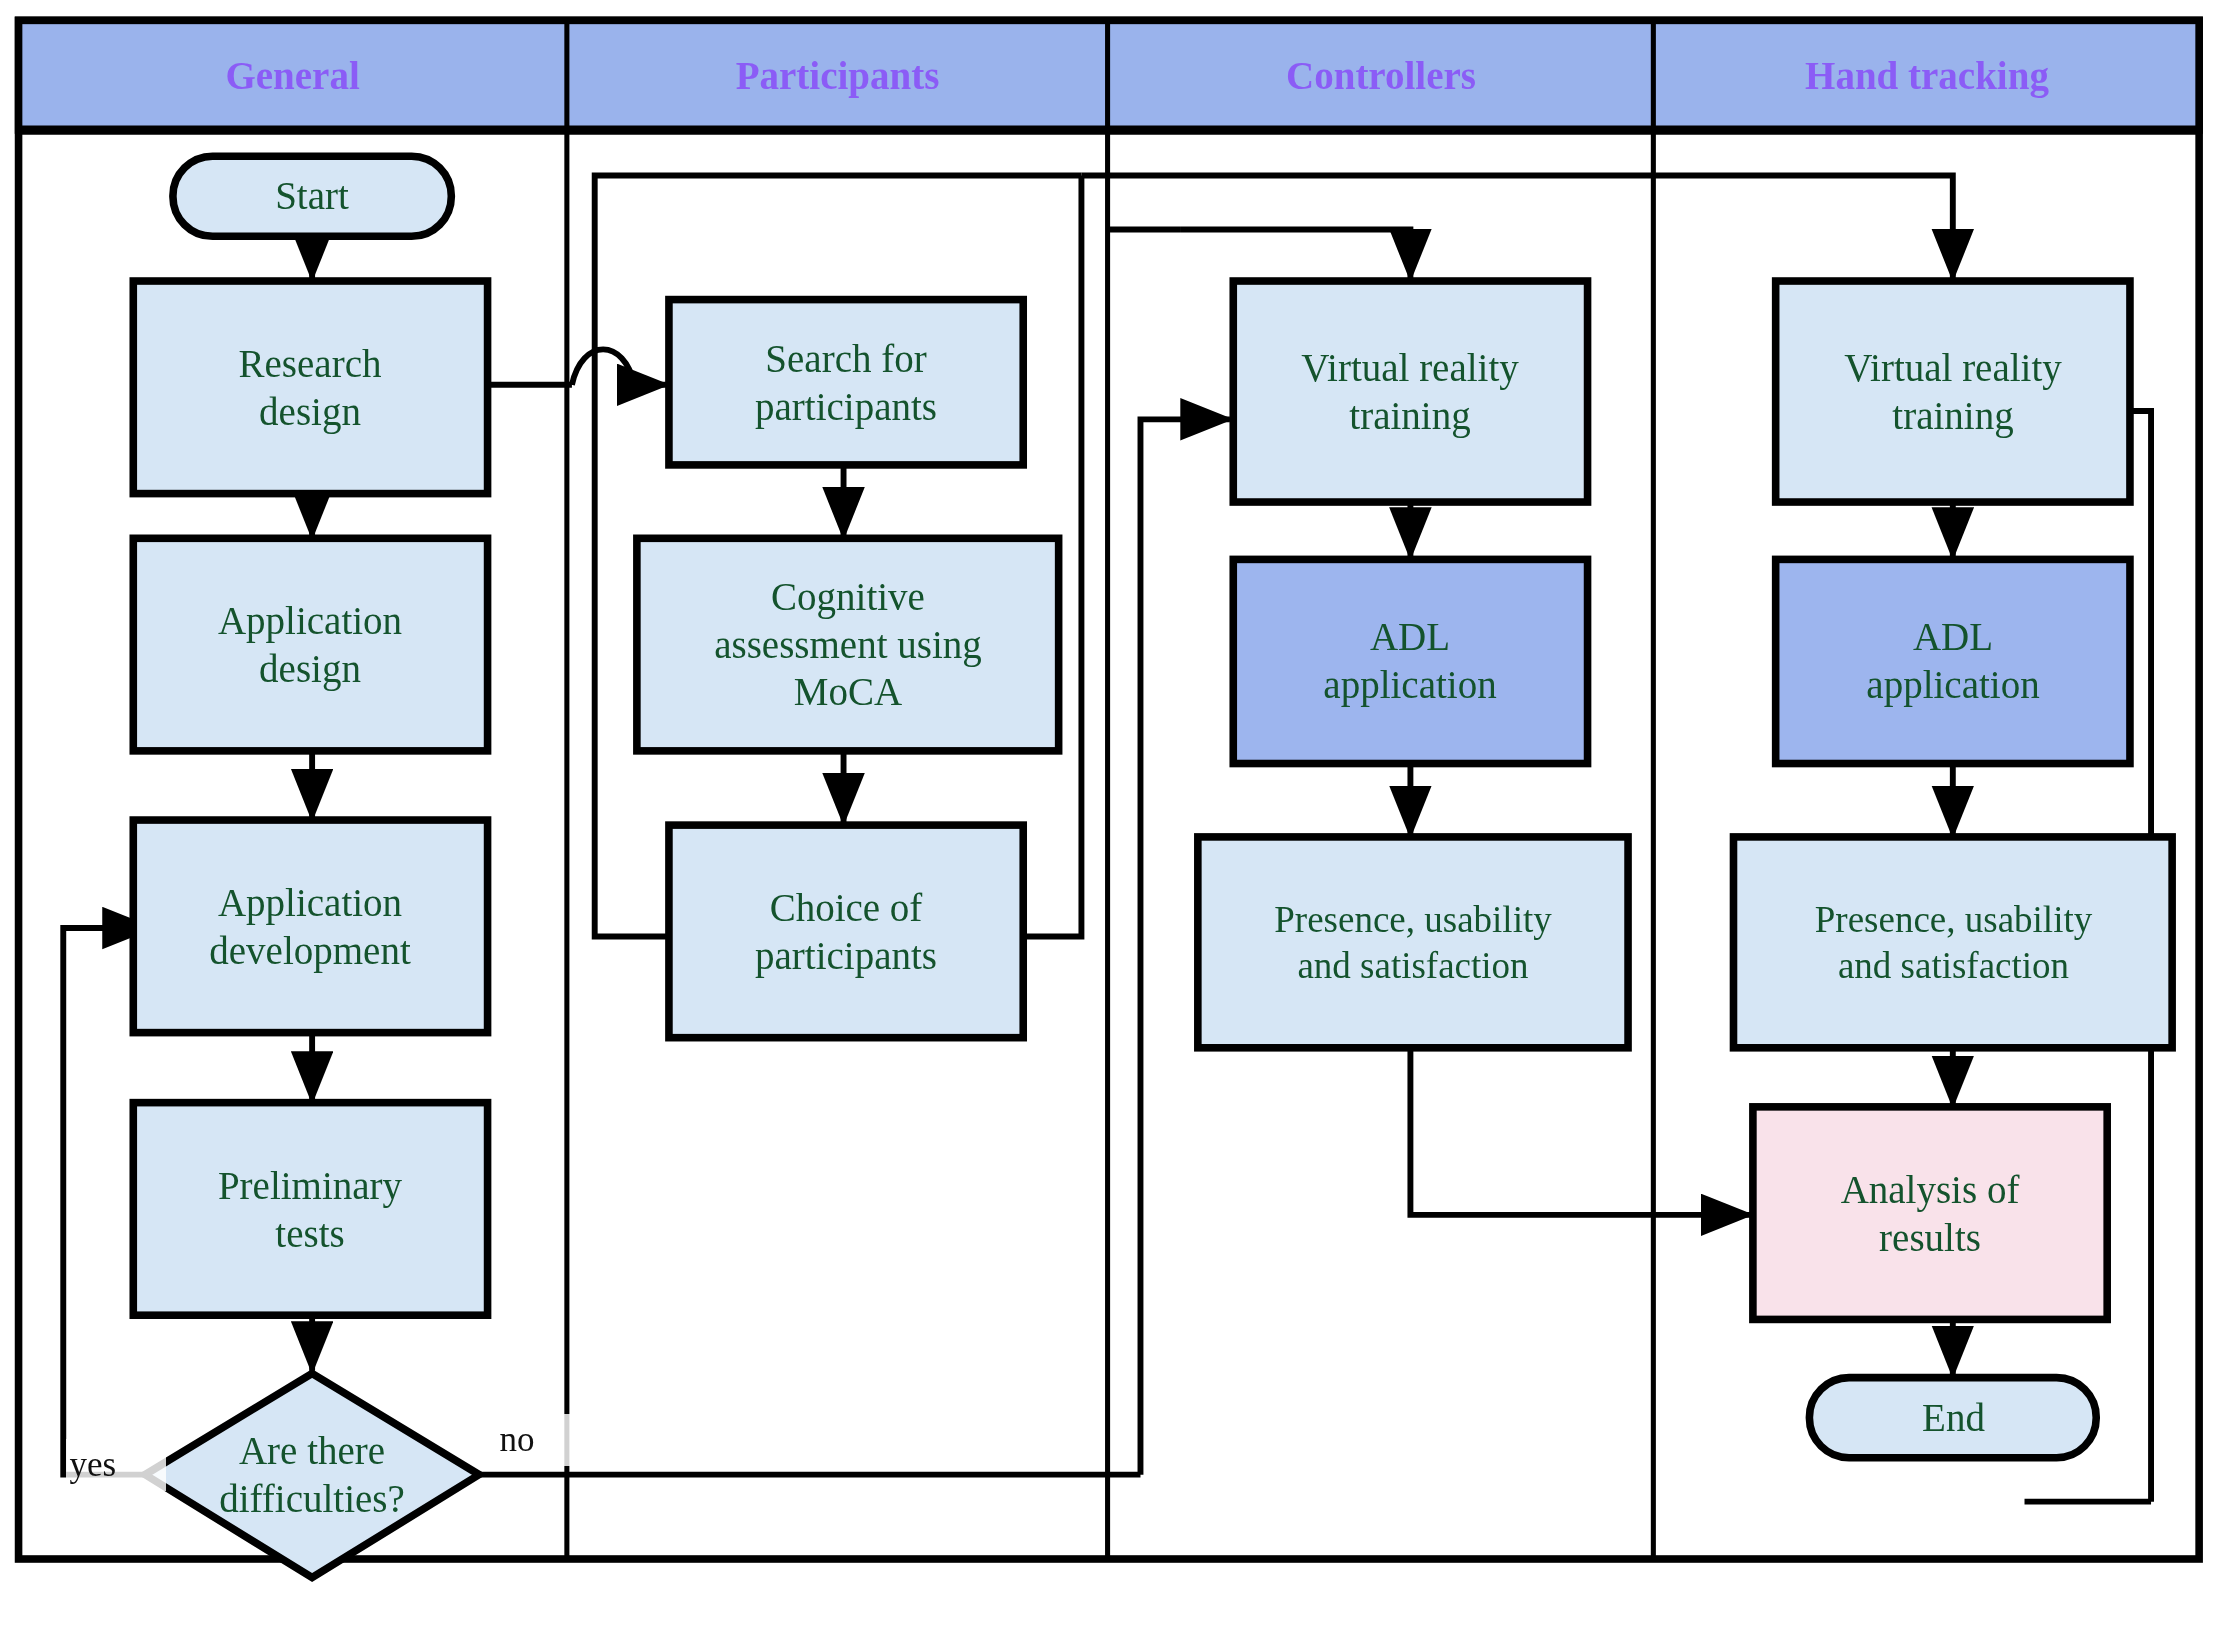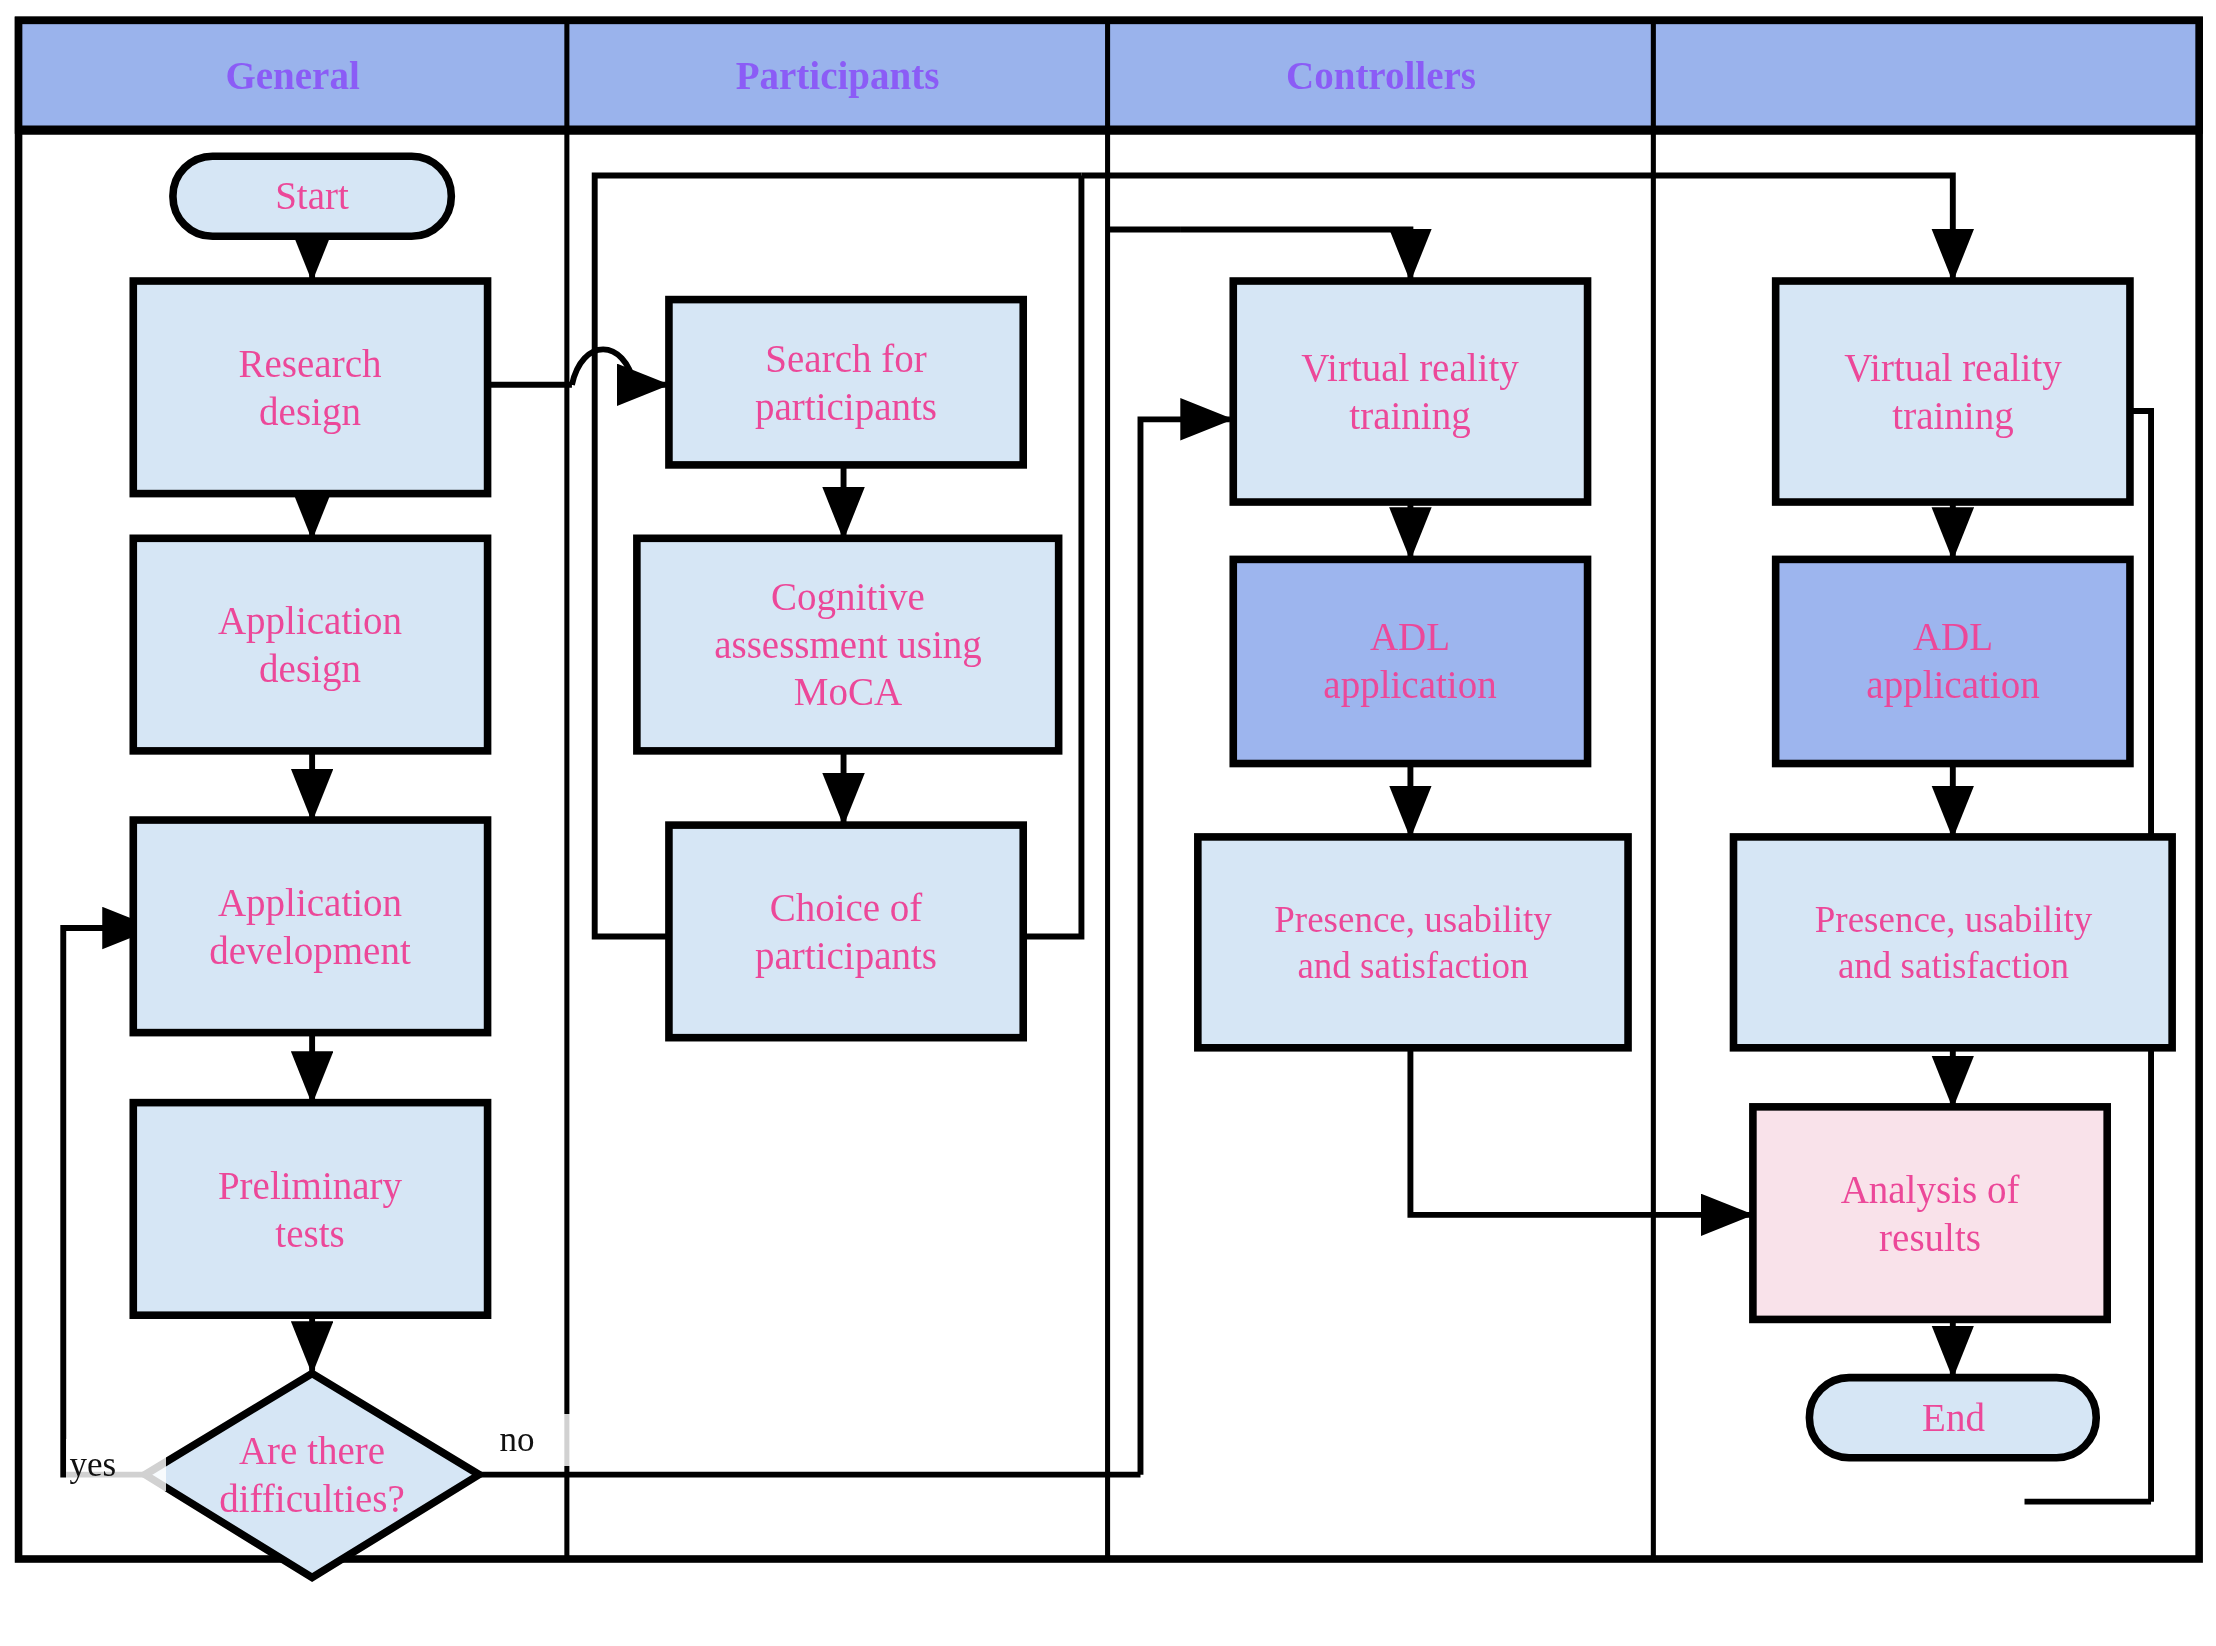--- a/index.html
+++ b/index.html
@@ -6,21 +6,21 @@
   html,body{margin:0;padding:0;background:#ffffff;}
   body{font-family:"Liberation Serif","DejaVu Serif",serif;}
   #stage{position:relative;width:2216px;height:1646px;background:#fff;overflow:hidden;}
   #svgroot{position:absolute;left:0;top:0;width:2216px;height:1646px;}
 
   
   .nodelabel{
     position:absolute;
     display:flex;align-items:center;justify-content:center;
     text-align:center;
-    color:#ec4899;
+    color:#14532d;
     font-family:"Liberation Serif","DejaVu Serif",serif;
     line-height:1.22;
     white-space:pre-line;
     pointer-events:none;
   }
   .hdrlabel{
     position:absolute;
     display:flex;align-items:center;justify-content:center;
     font-weight:bold;
     font-size:39px;
@@ -131,20 +131,21 @@
       <rect x="2055" y="992" width="520" height="250" fill="#D6E6F5" stroke="#000000" stroke-width="9"></rect>
       <rect x="2078" y="1312" width="420" height="252" fill="#F9E2EA" stroke="#000000" stroke-width="9"></rect>
       <rect x="2145" y="1633" width="340" height="95" rx="47" ry="47" fill="#D6E6F5" stroke="#000000" stroke-width="9"></rect>
 
     </g>
   </svg>
 
   <div class="hdrlabel" style="left:18.6px;top:20px;width:548px;height:110px;">General</div>
   <div class="hdrlabel" style="left:567px;top:20px;width:541px;height:110px;">Participants</div>
   <div class="hdrlabel" style="left:1108px;top:20px;width:546px;height:110px;">Controllers</div>
+  <div class="hdrlabel" style="left:1654px;top:20px;width:546px;height:110px;">Hand tracking</div>
 
   <div class="nodelabel fs46" style="left:173px;top:156px;width:278px;height:80px;">Start</div>
 
   <div class="nodelabel fs46" style="left:133px;top:281px;width:354px;height:213px;">Research
 design</div>
 
   <div class="nodelabel fs46" style="left:133px;top:538px;width:354px;height:213px;">Application
 design</div>
 
   <div class="nodelabel fs46" style="left:133px;top:820px;width:354px;height:213px;">Application

